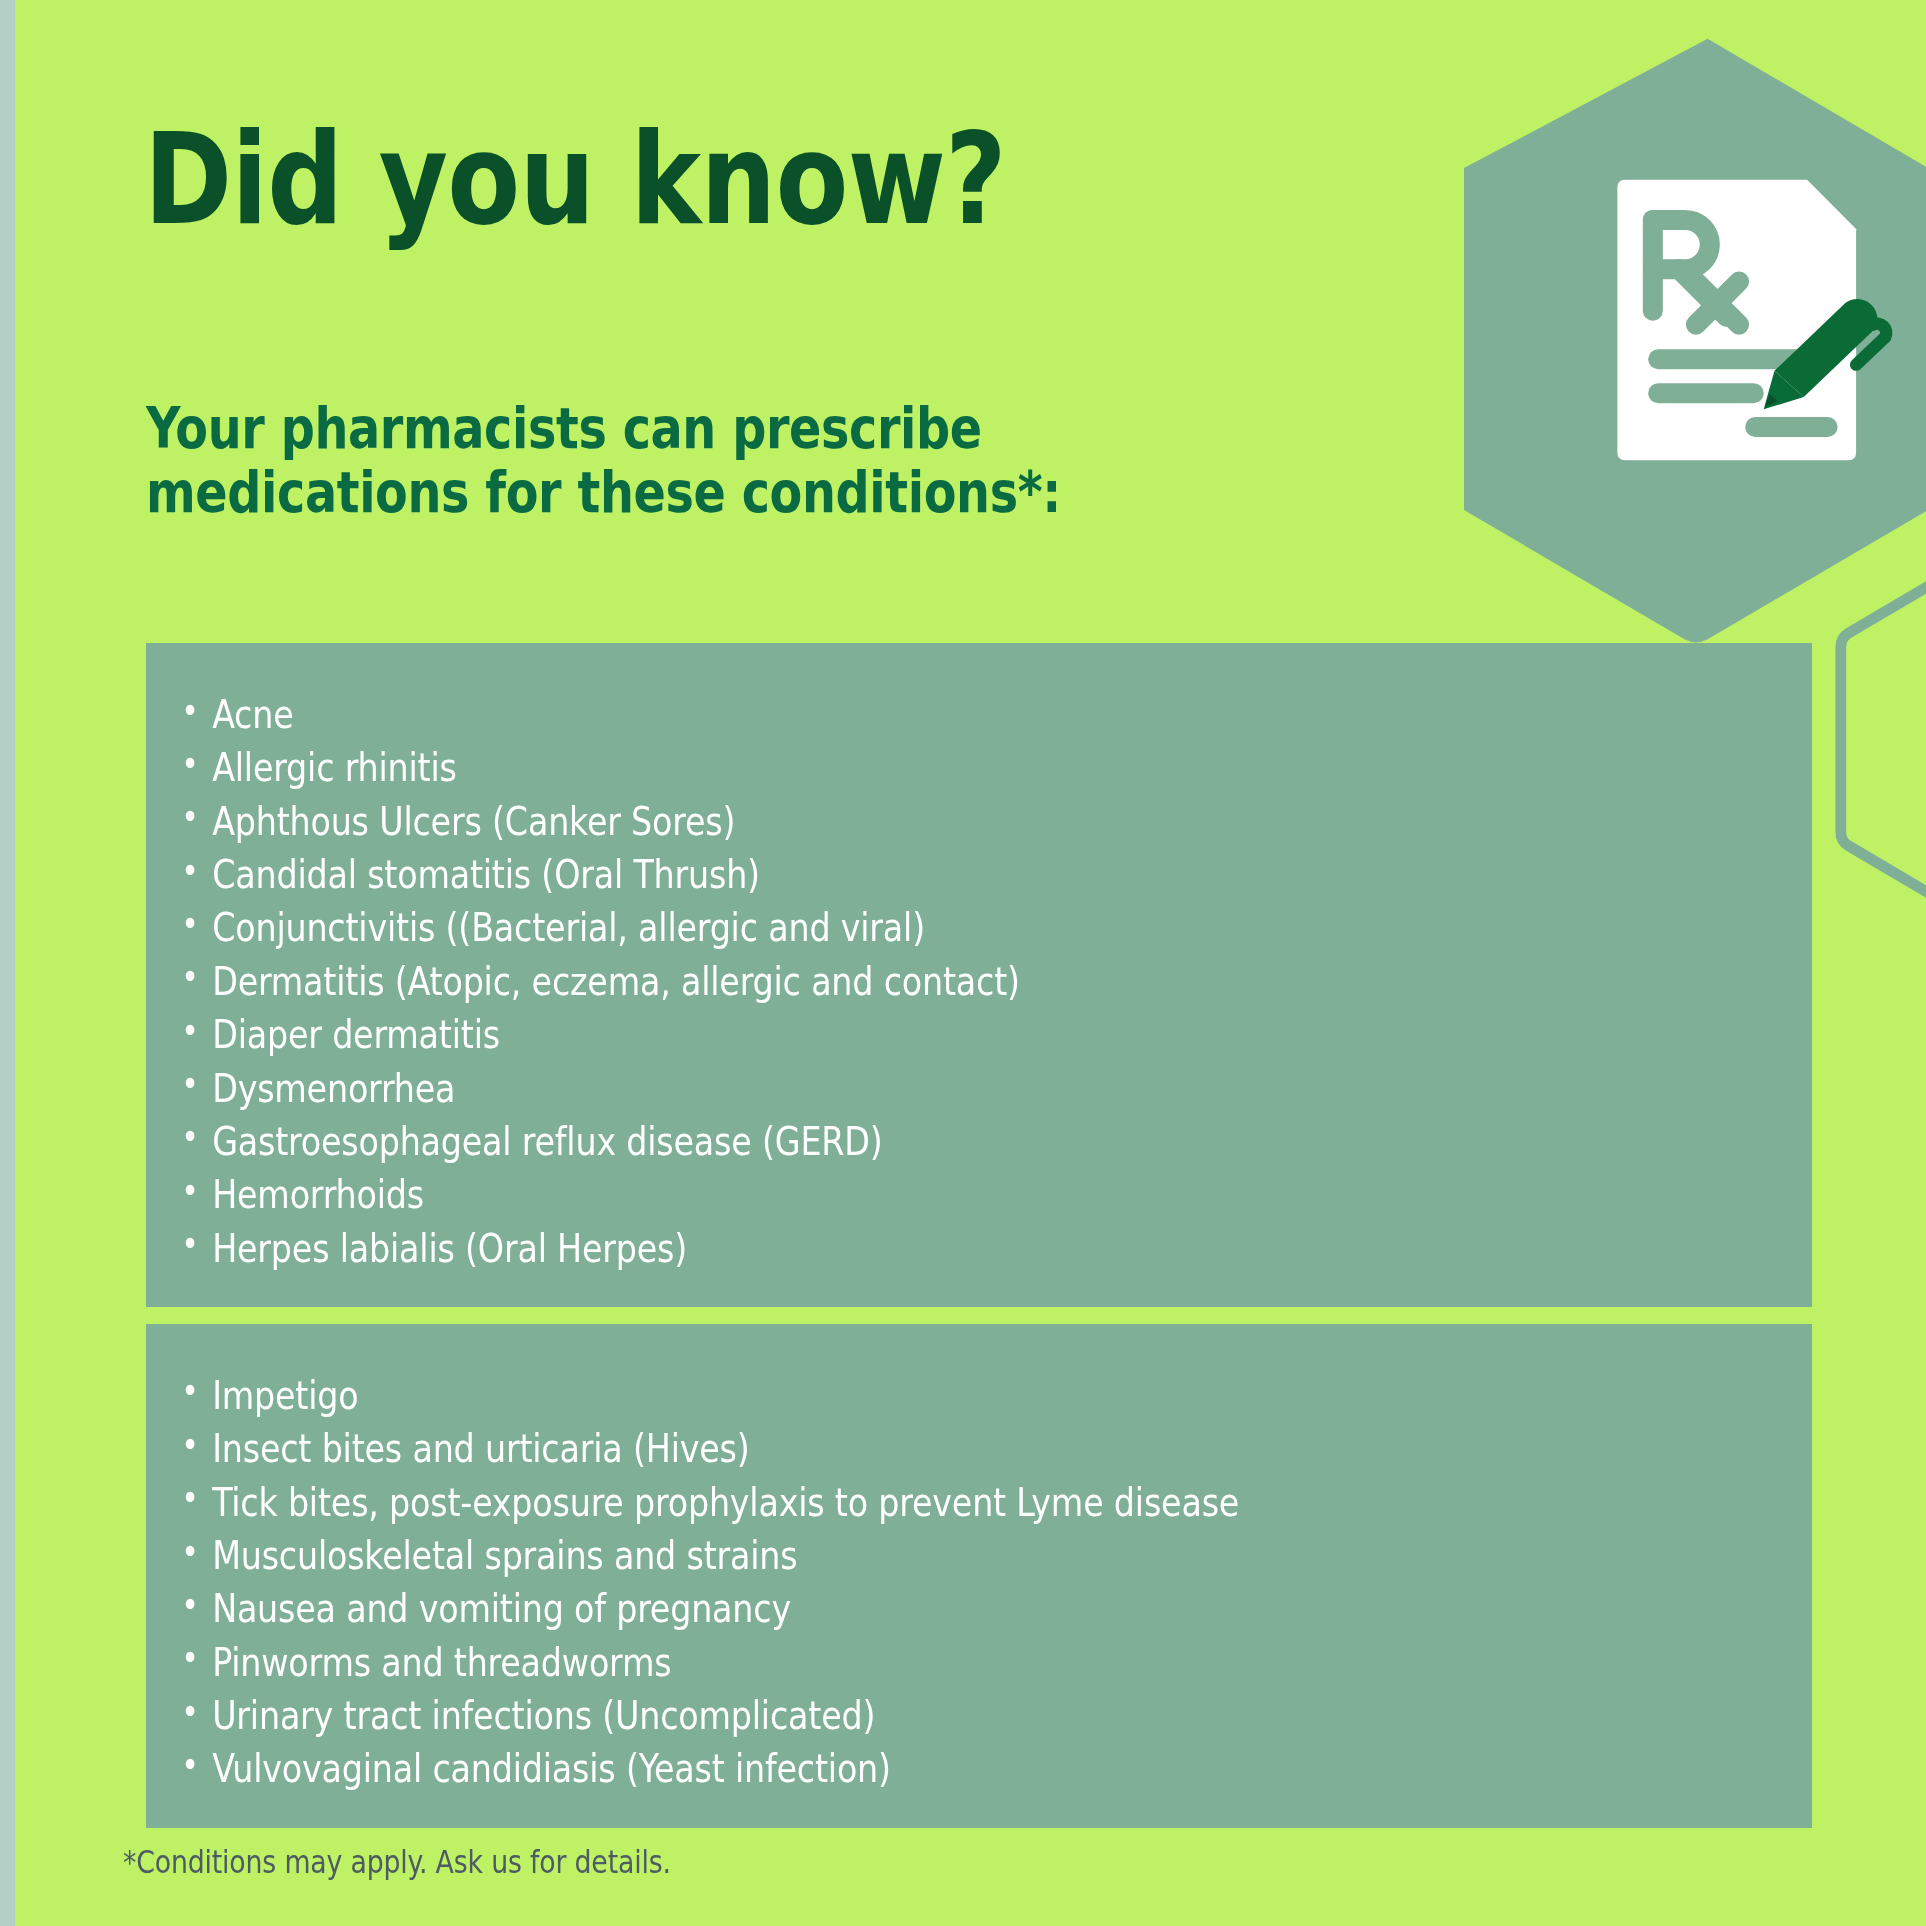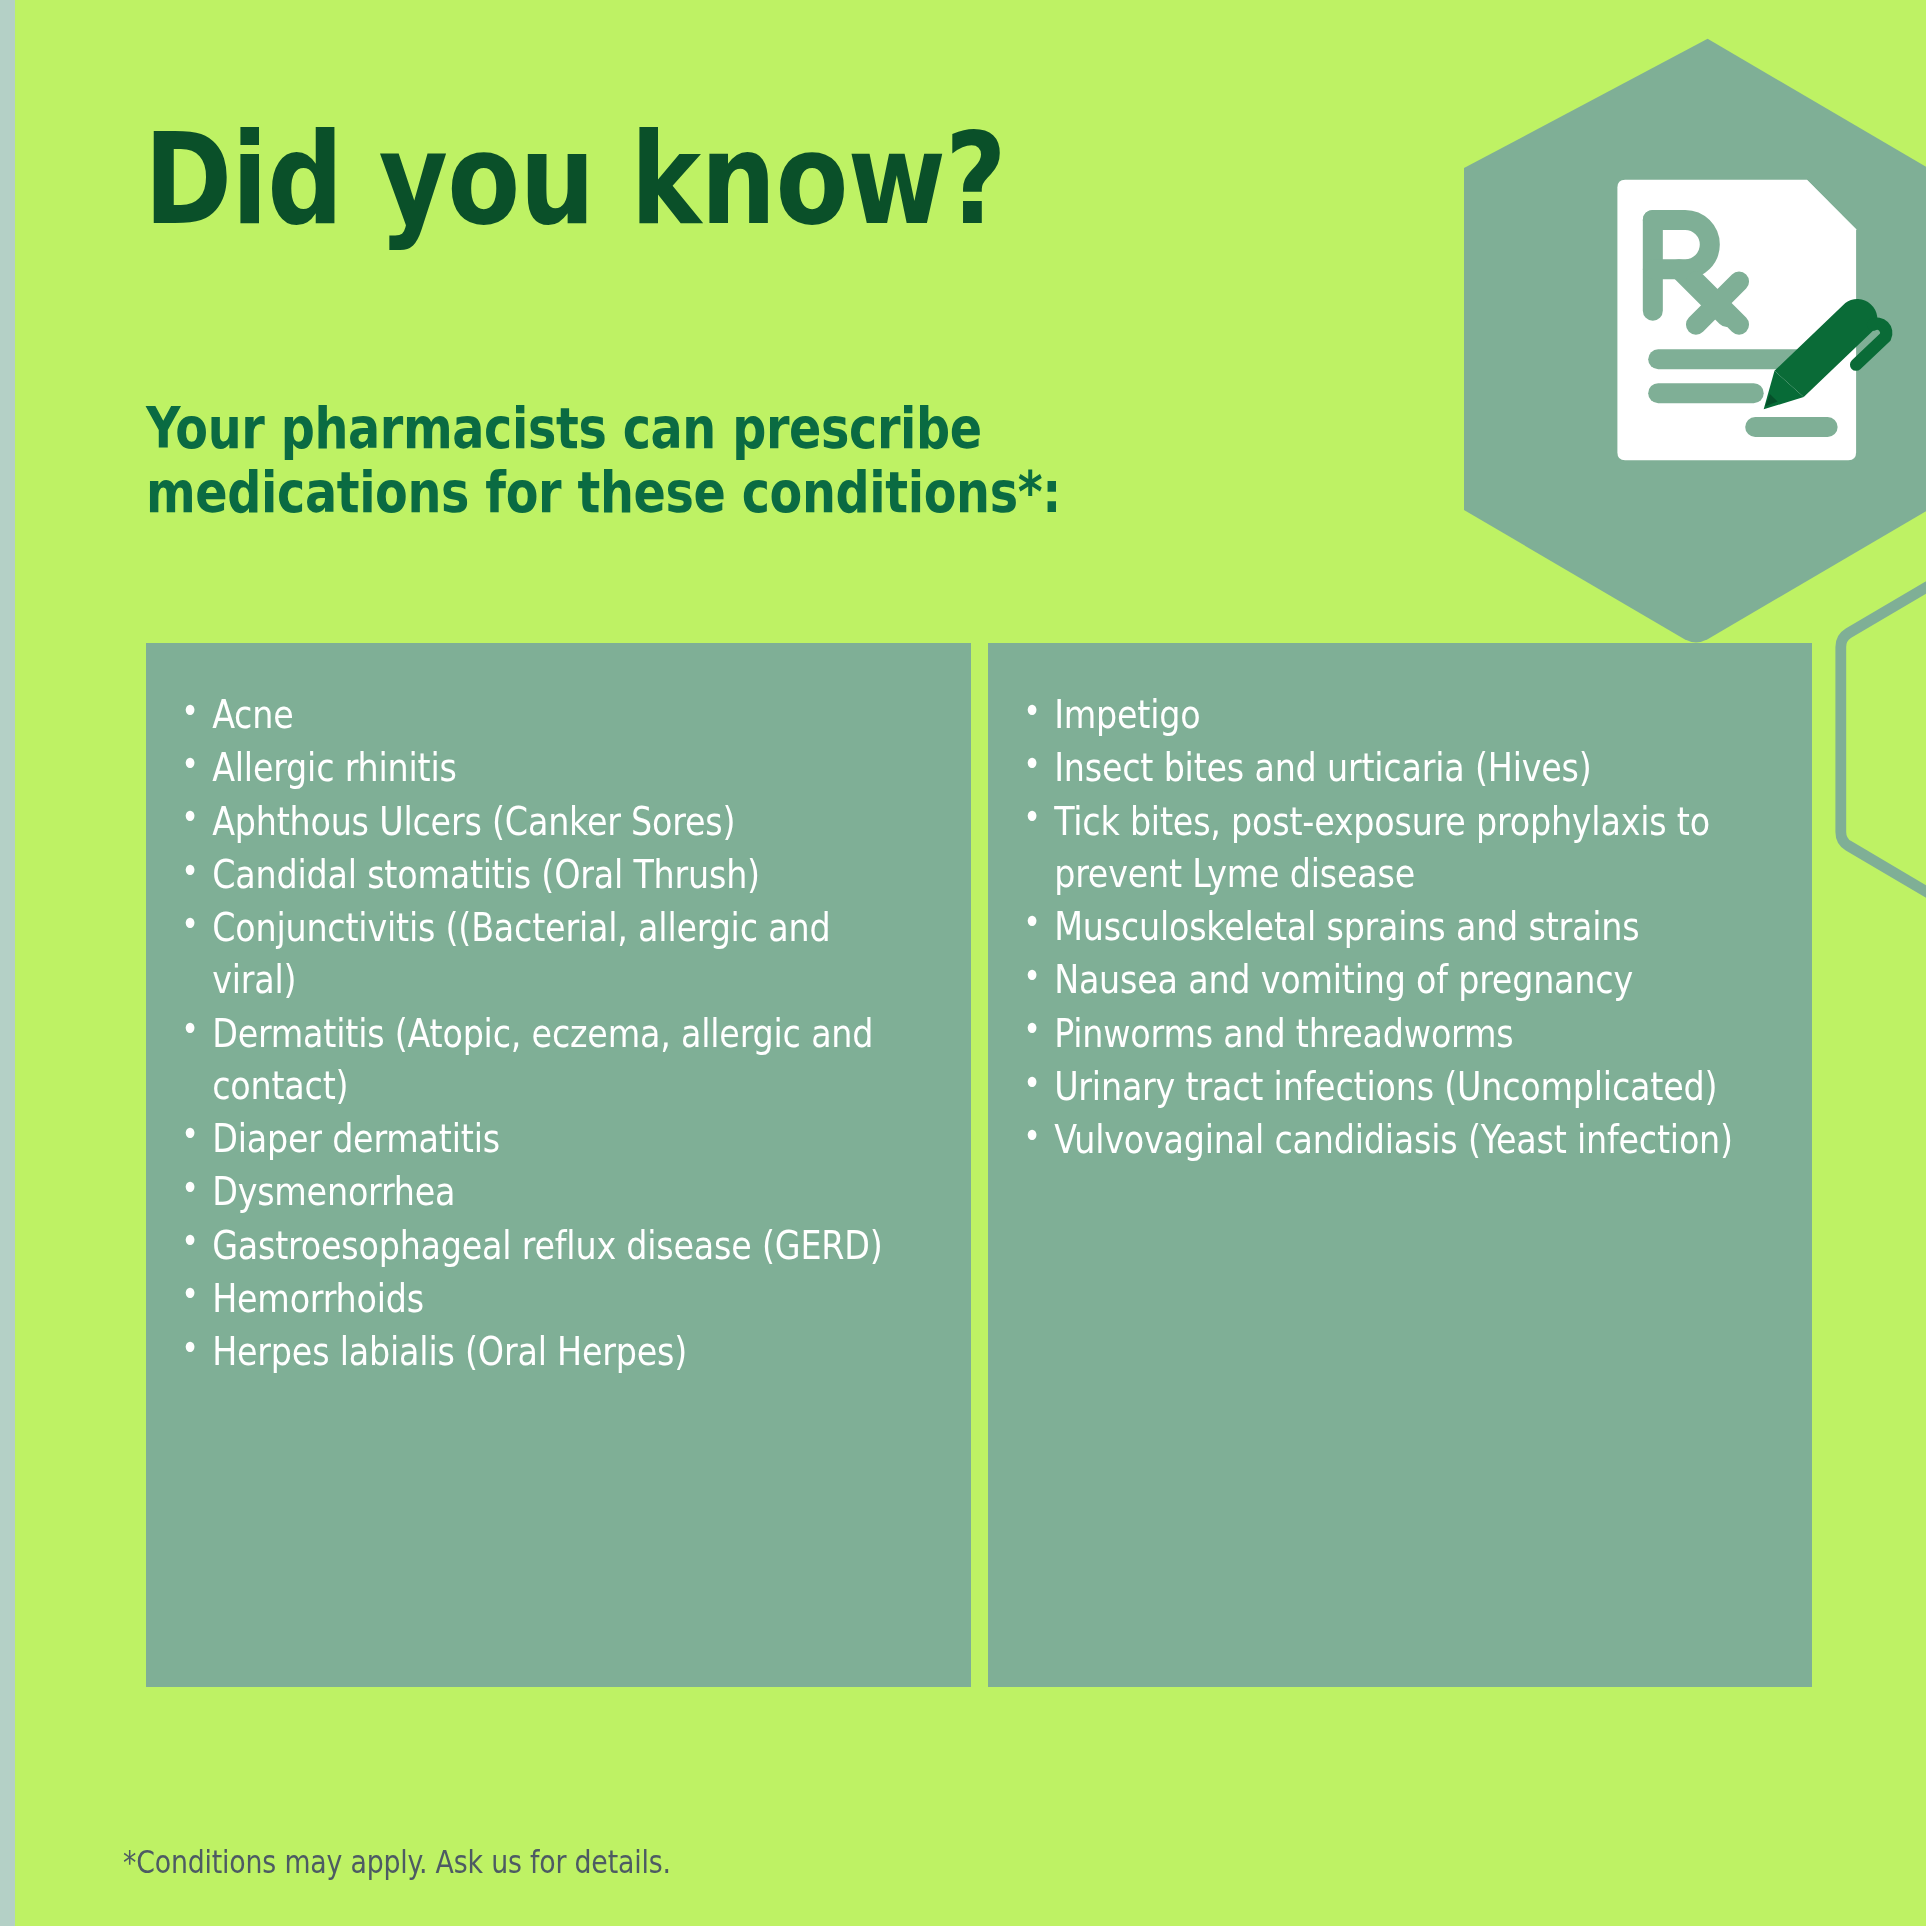--- a/index.html
+++ b/index.html
@@ -64,20 +64,21 @@
     transform-origin:left top;
   }
 
   
   #panels {
     position:absolute;
     top:643px; left:131px;
     width:1666px; height:1044px;
     display:flex;
     gap:17px;
+    flex-direction:column;
   }
   .panel {
     background:#7faf96;
     flex:1 1 0;
     padding:46px 31px 31px 31px;
   }
   .cond-list {
     list-style:none;
     margin:0; padding:0;
   }

